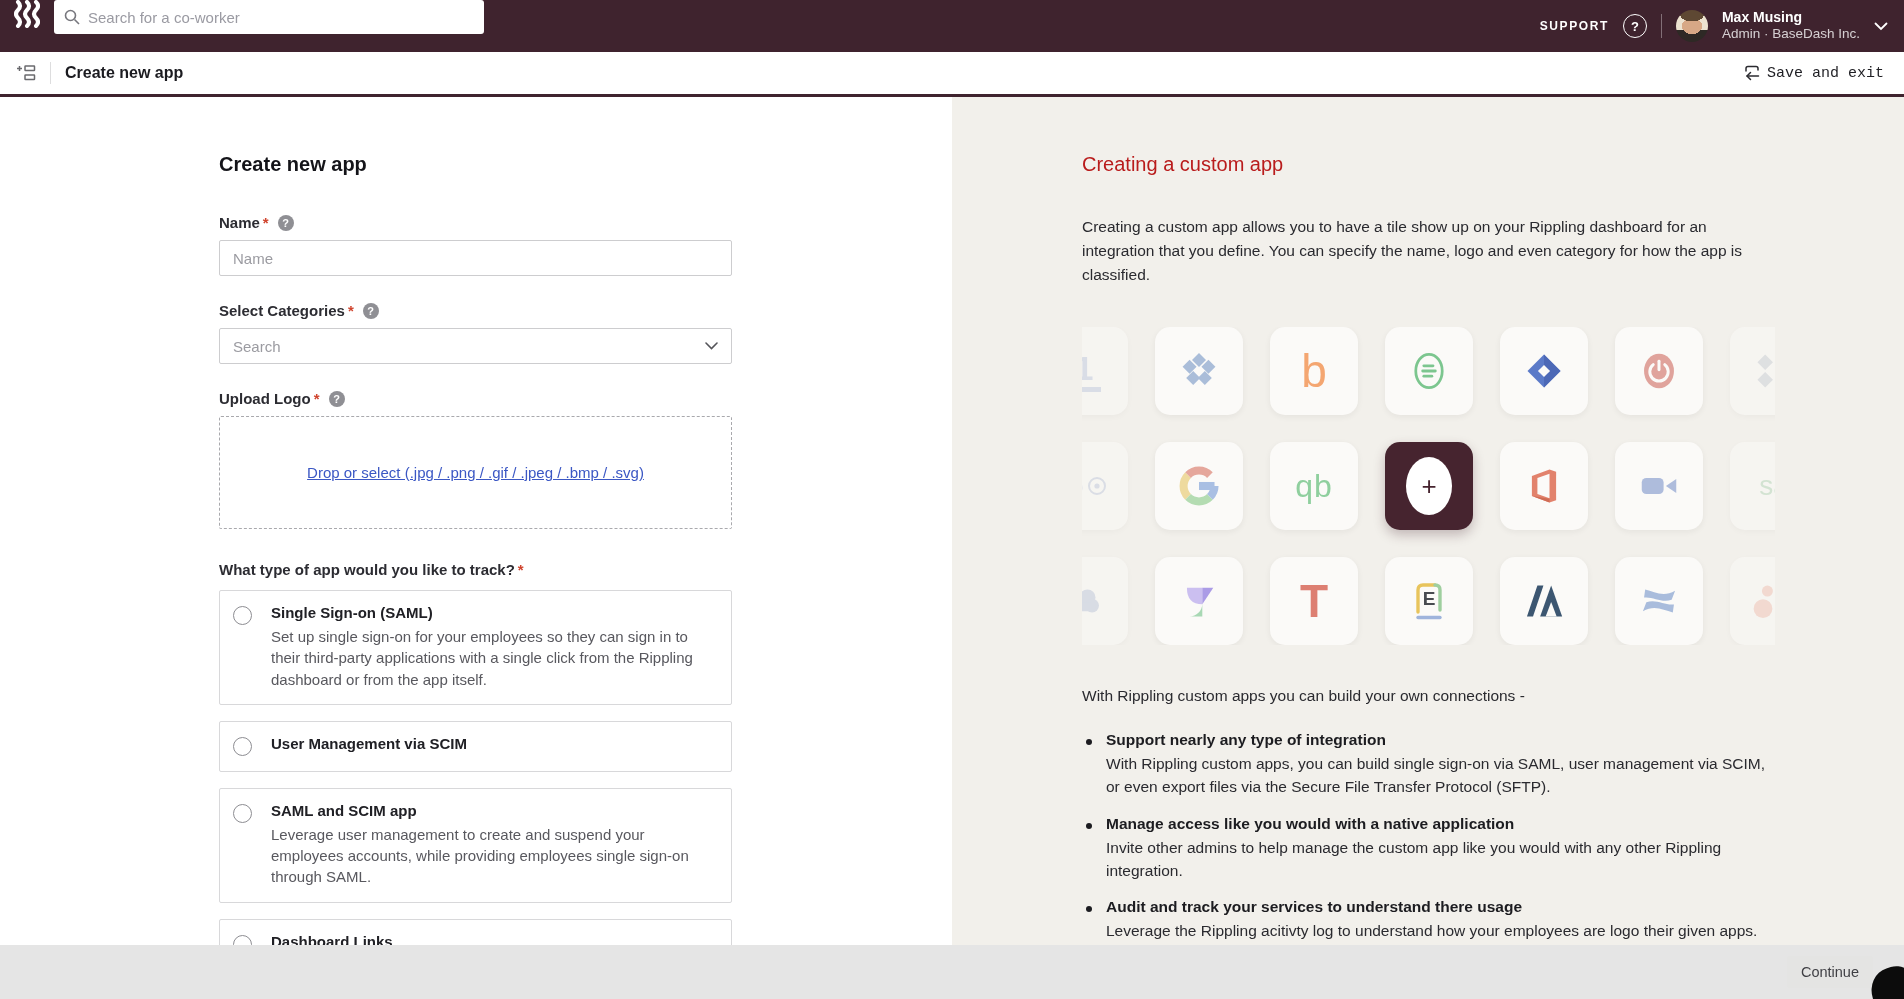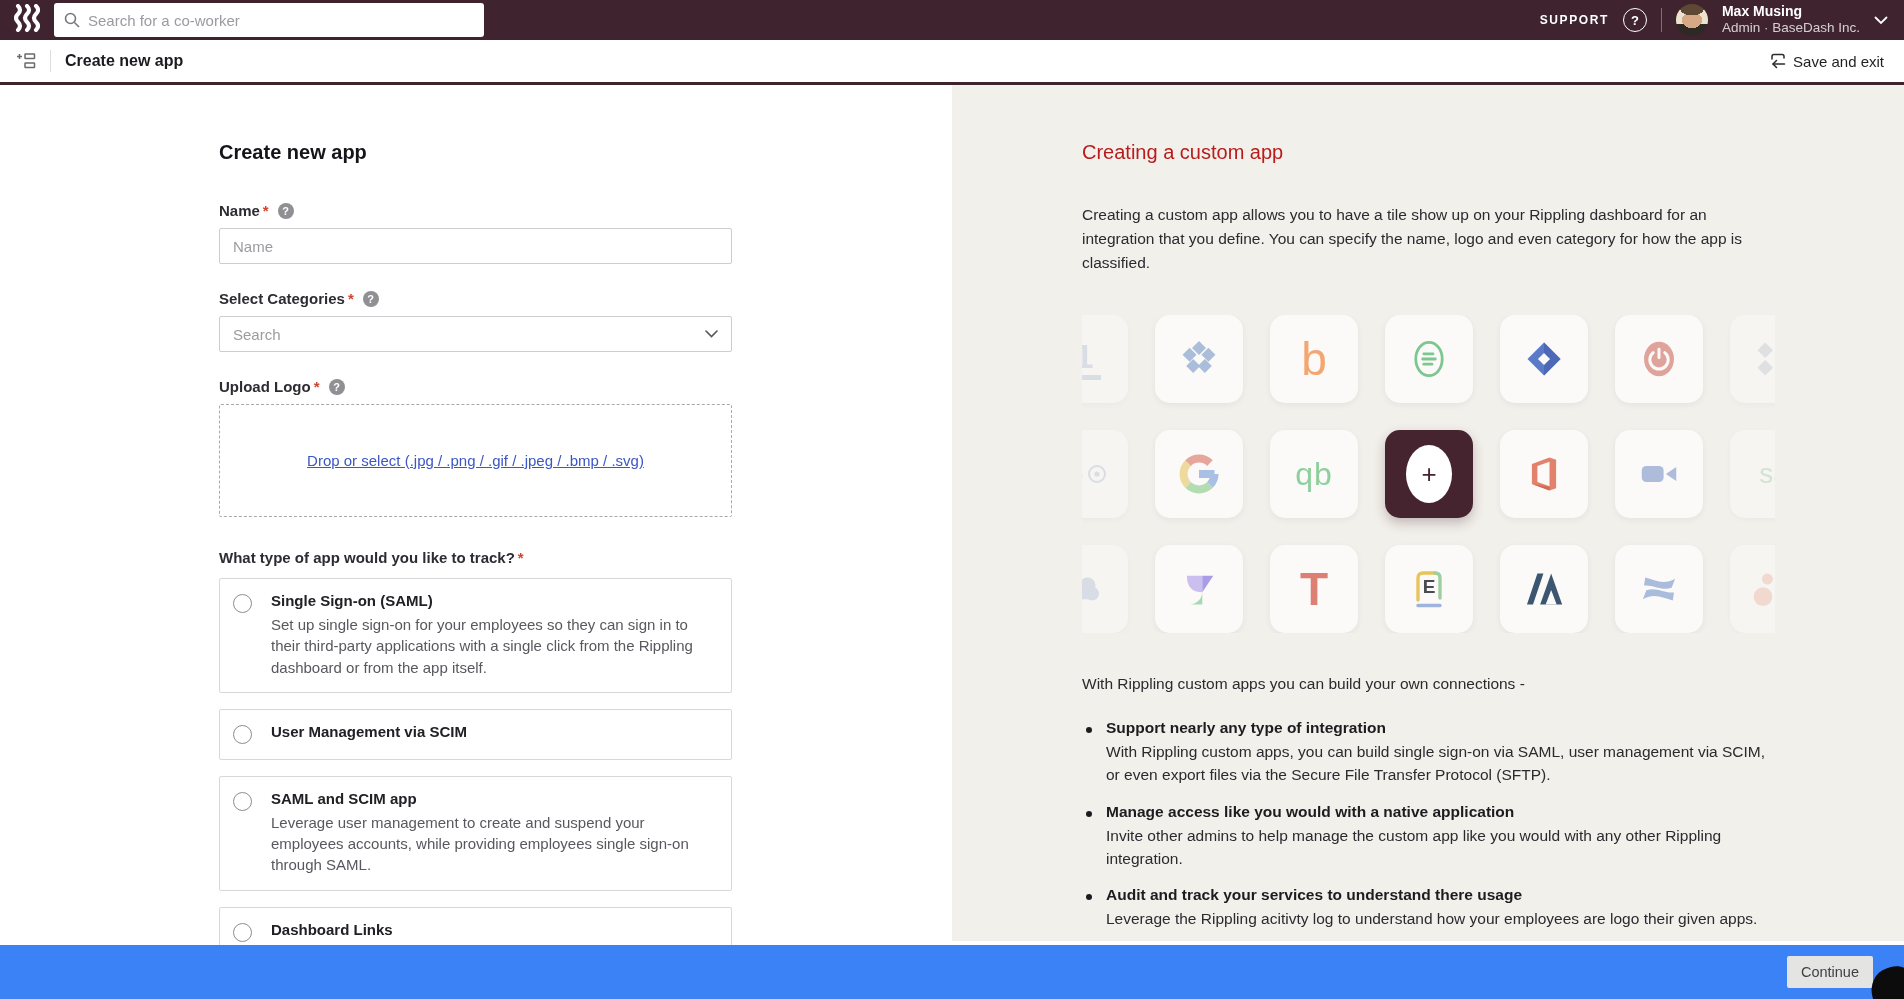--- a/index.html
+++ b/index.html
@@ -1,21 +1,21 @@
 <!DOCTYPE html>
 <html><head>
 <meta charset="utf-8">
 <style>
   * { box-sizing: border-box; margin: 0; padding: 0; }
   html,body { width:1904px; height:999px; }
   body { font-family: "Liberation Sans", sans-serif; background:#fff; overflow:hidden; }
   .screen { position:relative; width:1904px; height:999px; background:#fff; overflow:hidden; }
 
   
-  .topbar { height:40px; background:#3f232e; display:flex; align-items:center; padding:0 16px 0 14px; }
+  .topbar { height:52px; background:#3f232e; display:flex; padding:0 16px 0 14px; }
   .r-logo { margin-right:14px; flex-shrink:0; }
   .searchbox { width:430px; height:34px; background:#fff; border-radius:3px; display:flex; align-items:center; padding:0 10px; gap:8px; }
   .searchbox input { border:none; outline:none; flex:1; font-size:15px; color:#33333a; font-family:inherit; background:transparent; }
   .searchbox input::placeholder { color:#9a9aa2; }
   .topbar-right { margin-left:auto; display:flex; align-items:center; gap:14px; }
   .support { color:#fff; font-size:12px; font-weight:bold; letter-spacing:1.6px; }
   .q-circle { width:24px; height:24px; border:1.6px solid #fff; border-radius:50%; color:#fff; font-size:13px; font-weight:bold; display:flex; align-items:center; justify-content:center; }
   .tb-divider { width:1px; height:24px; background:rgba(255,255,255,.35); }
   .avatar { width:32px; height:32px; border-radius:50%;
     background:
@@ -24,21 +24,21 @@
       linear-gradient(#ece2d0 0 63%, #2e2925 63%);
   }
   .userblock { line-height:1.25; }
   .user-name { color:#fff; font-size:14px; font-weight:bold; }
   .user-role { color:rgba(255,255,255,.78); font-size:13.5px; }
 
   
   .pageheader { height:45px; background:#fff; border-bottom:3px solid #3f232e; display:flex; align-items:center; padding:0 20px 0 16px; }
   .ph-divider { width:1px; height:22px; background:#ddddde; margin:0 14px; }
   .ph-title { font-size:16px; font-weight:bold; color:#1b1b20; }
-  .save-exit { margin-left:auto; display:flex; align-items:flex-end; gap:7px; cursor:pointer; }
+  .save-exit { margin-left:auto; display:flex; align-items:flex-end; gap:7px; cursor:pointer;font-family:Liberation Mono, monospace; }
   .save-exit span { font-size:15px; color:#1f1f24; }
 
   
   .main { display:flex; height:856px; }
   .left-panel { width:952px; background:#fff; padding:56px 0 0 219px; flex-shrink:0; }
   .form-col { width:513px; }
   .form-heading { font-size:20px; font-weight:bold; color:#141419; margin-bottom:38px; }
   .field { margin-bottom:26px; }
   .flabel { display:flex; align-items:center; gap:9px; margin-bottom:9px; font-size:15px; font-weight:bold; color:#2c2c32; }
   .flabel .lab-txt { font-weight:bold; }
@@ -77,21 +77,21 @@
   .plus-oval { width:46px; height:58px; background:#fff; border-radius:50%; display:flex; align-items:center; justify-content:center; font-size:26px; font-weight:normal; color:#46242f; }
 
   .connections-line { font-size:15.5px; color:#2a2a2f; margin-bottom:26px; }
   .bullets { list-style:none; width:700px; }
   .bullets li { position:relative; padding-left:24px; margin-bottom:16px; }
   .bullets li::before { content:""; position:absolute; left:4px; top:8px; width:6px; height:6px; border-radius:50%; background:#1c1c20; }
   .b-title { font-size:15.5px; font-weight:bold; color:#1c1c20; margin-bottom:3px; }
   .b-desc { font-size:15.5px; color:#2a2a2f; line-height:1.5; }
 
   
-  .footer { position:absolute; left:0; bottom:0; width:100%; height:54px; background:#3b82f6; display:flex; align-items:center; justify-content:flex-end; padding-right:31px; }
+  .footer { position:absolute; left:0; bottom:0; width:100%; height:54px; background:#e5e5e5; display:flex; align-items:center; justify-content:flex-end; padding-right:31px; }
   .continue-btn { min-width:78px; height:32px; background:#e4e4e3; border:none; border-radius:2px; font-size:14.5px; color:#3f3f44; font-family:inherit; padding:0 14px; cursor:default; }
 
   .cursor-blob { position:absolute; right:-14px; bottom:-18px; width:46px; height:50px; background:#0c0c0c; border-radius:48% 42% 40% 52%; transform:rotate(-18deg); }
 </style>
 </head>
 <body>
 
 <div class="screen">
 
   <div class="topbar">

